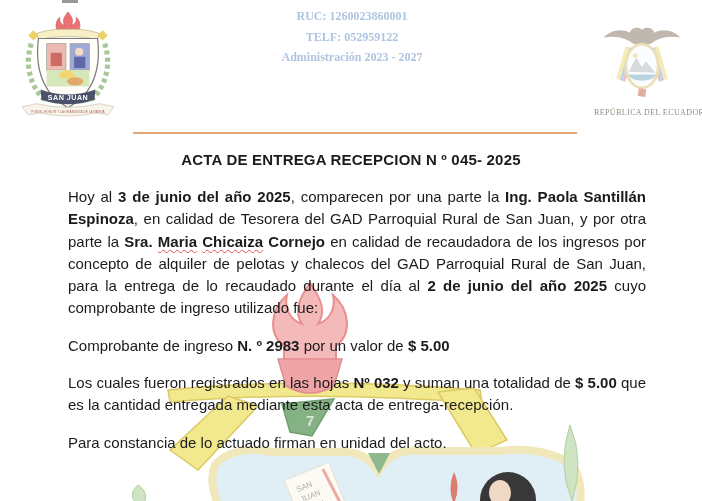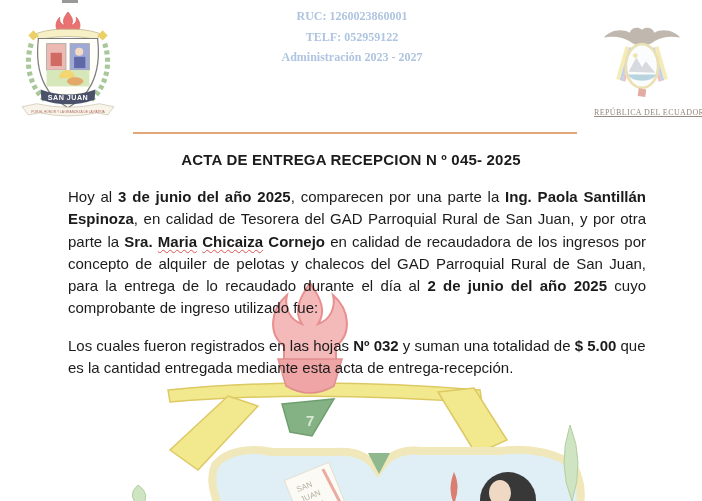--- a/index.html
+++ b/index.html
@@ -33,21 +33,21 @@
   .body-text{position:absolute;left:68px;top:186px;width:578px;z-index:2;}
   .body-text p{margin:0 0 15px 0;font-size:15px;line-height:22.3px;text-align:justify;}
   .body-text p:last-child{text-align:left;}
   .b{font-weight:bold;}
   .sp{text-decoration-line:underline;text-decoration-style:wavy;
       text-decoration-color:var(--squiggle-red,#e05252);text-decoration-thickness:1px;text-underline-offset:2px;}
   
   .watermark{position:absolute;left:110px;top:280px;width:480px;height:221px;z-index:0;pointer-events:none;}
   .content-layer{position:relative;z-index:1;}
   svg text{font-family:"Liberation Sans","DejaVu Sans",sans-serif;}
-  .seal-serif{font-family:"Liberation Serif","DejaVu Serif",serif;text-decoration:underline;}
+  .seal-serif{font-family:"Liberation Serif","DejaVu Serif",serif;}
 </style>
 </head>
 <body style="--header-blue: #afc4e0; --rule-orange: #e2a87a; --ink: #1b1b1b; --squiggle-red: #e05252;">
 
 <svg class="watermark noselect" viewBox="0 0 480 221" width="480" height="221">
 
   <path d="M58 110 Q200 96 370 110 L372 123 Q200 110 60 122 Z" fill="#f2e88e" stroke="#ddc963" stroke-width="1.5"></path>
   <polygon points="118,116 148,126 88,190 60,170" fill="#f2e88e" stroke="#ddc963" stroke-width="1.5"></polygon>
   <polygon points="328,112 364,108 397,160 366,174" fill="#f2e88e" stroke="#ddc963" stroke-width="1.5"></polygon>
 
@@ -131,15 +131,17 @@
     <div class="sub">RUC: 1260023860001</div>
     <div class="sub">TELF: 052959122</div>
     <div class="sub">Administración 2023 - 2027</div>
   </div>
   <div class="header-rule"></div>
 
   <div class="doc-title">ACTA DE ENTREGA RECEPCION N º 045- 2025</div>
 
   <div class="body-text">
     <p><span>Hoy al </span><span class="b">3 de junio del año 2025</span><span>, comparecen por una parte la </span><span class="b">Ing. Paola Santillán Espinoza</span><span>, en calidad de Tesorera del GAD Parroquial Rural de San Juan, y por otra parte la </span><span class="b">Sra. </span><span class="b sp">Maria</span><span class="b"> </span><span class="b sp">Chicaiza</span><span class="b"> Cornejo</span><span> en calidad de recaudadora de los ingresos por concepto de alquiler de pelotas y chalecos del GAD Parroquial Rural de San Juan, para la entrega de lo recaudado durante el día al </span><span class="b">2 de junio del año 2025</span><span> cuyo comprobante de ingreso utilizado fue:</span></p>
+    <p><span>Comprobante de ingreso </span><span class="b">N. º 2983</span><span> por un valor de  </span><span class="b">$ 5.00</span></p>
     <p><span>Los cuales fueron registrados en las hojas </span><span class="b">Nº 032</span><span> y suman una totalidad de </span><span class="b">$ 5.00</span><span> que es la cantidad entregada mediante esta acta de entrega-recepción.</span></p>
+    <p><span>Para constancia de lo actuado firman en unidad del acto.</span></p>
   </div>
 </div>
 
 </body></html>

